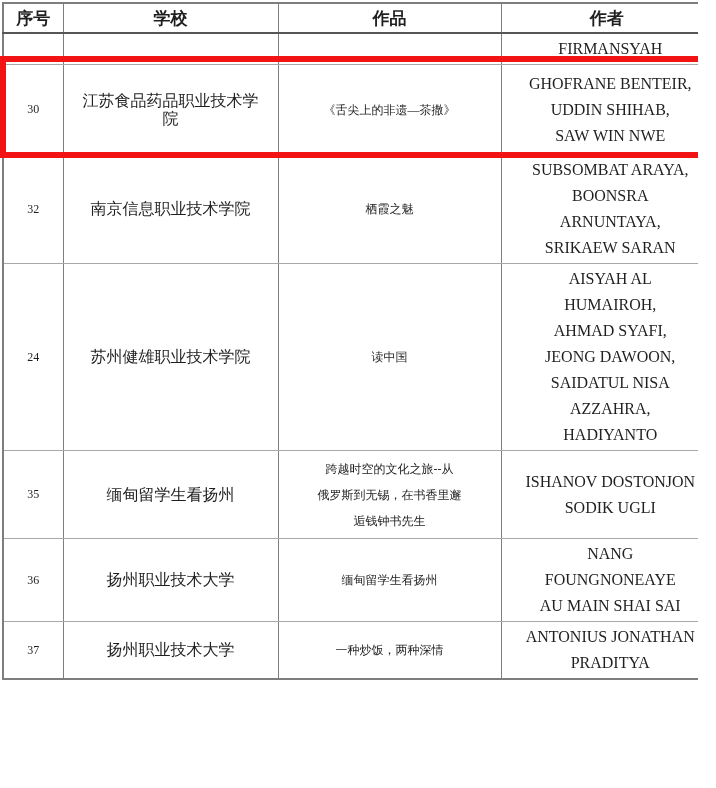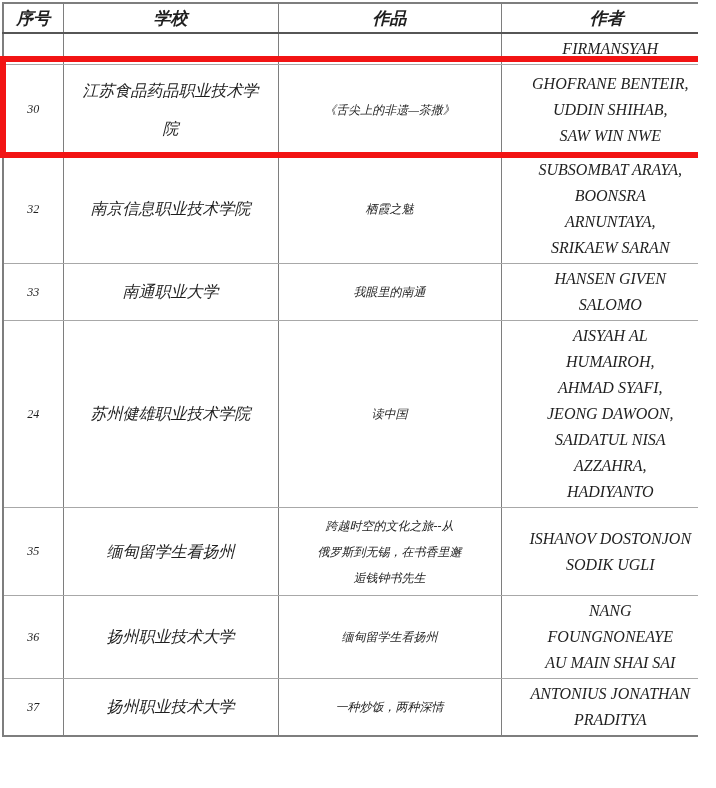--- a/index.html
+++ b/index.html
@@ -7,21 +7,20 @@
     width: 716px; height: 788px;
     background: #ffffff;
     font-family: "Liberation Serif", "DejaVu Serif", serif;
     color: #1f1f1f;
   }
   .page {
     position: relative;
     width: 698px; height: 788px;
     background: #ffffff;
     overflow: hidden;
-    font-style: italic;
   }
   table.award-table {
     position: absolute;
     left: 2px; top: 2px;
     width: 710px;
     border-collapse: collapse;
     table-layout: fixed;
     border: 2px solid #7e7e7e;
   }
   col.c-no     { width: 60px; }
@@ -37,21 +36,21 @@
     vertical-align: middle;
     padding: 2px 4px;
     overflow: hidden;
   }
   thead th {
     font-weight: bold;
     font-size: 17px;
     border-bottom: 2px solid #565656;
   }
   td.cell-no     { font-size: 12px; }
-  td.cell-school { font-size: 16px; line-height: 38px; white-space: pre-line; }
+  td.cell-school { font-size: 16px; line-height: 18px; white-space: pre-line; }
   td.cell-work   { font-size: 12px; line-height: 26px; white-space: pre-line; }
   td.cell-author { font-size: 16px; line-height: 26px; white-space: pre-line; padding-left: 11px; }
   
   tr.h-header  { height: 30px; }
   tr.h-partial { height: 24px; }
   tr.h-r30 { height: 90px; }
   tr.h-r31 { height: 49px; }
   tr.h-r32 { height: 109px; }
   tr.h-r33 { height: 56px; }
   tr.h-r34 { height: 183px; }
@@ -106,27 +105,20 @@
       </tr>
       <tr class="h-r32">
         <td class="cell-no">32</td>
         <td class="cell-school">南京信息职业技术学院</td>
         <td class="cell-work">栖霞之魅</td>
         <td class="cell-author">SUBSOMBAT ARAYA,
 BOONSRA
 ARNUNTAYA,
 SRIKAEW SARAN</td>
       </tr>
-      <tr class="h-r33">
-        <td class="cell-no">33</td>
-        <td class="cell-school">南通职业大学</td>
-        <td class="cell-work">我眼里的南通</td>
-        <td class="cell-author">HANSEN GIVEN
-SALOMO</td>
-      </tr>
       <tr class="h-r34">
         <td class="cell-no">24</td>
         <td class="cell-school">苏州健雄职业技术学院</td>
         <td class="cell-work">读中国</td>
         <td class="cell-author">AISYAH AL
 HUMAIROH,
 AHMAD SYAFI,
 JEONG DAWOON,
 SAIDATUL NISA
 AZZAHRA,

